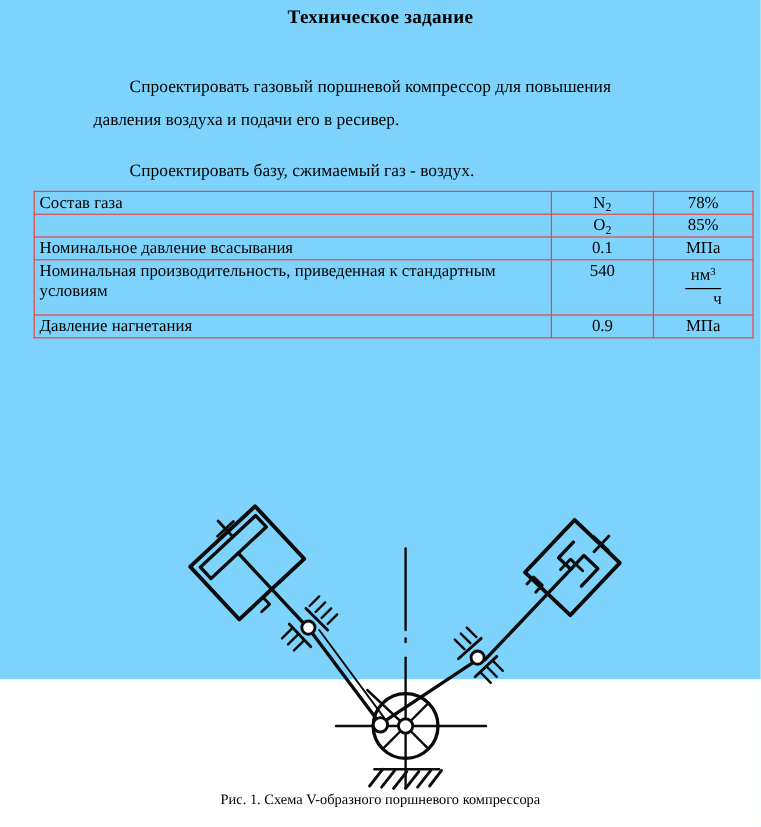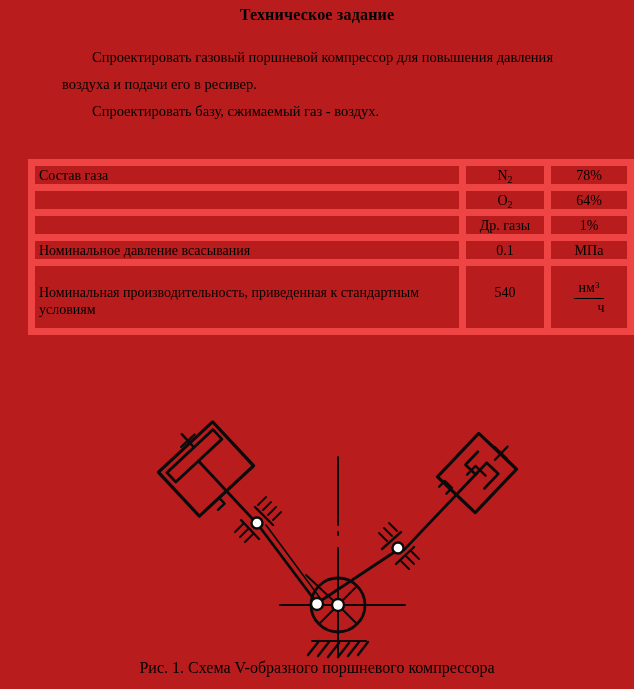--- a/index.html
+++ b/index.html
@@ -8,68 +8,68 @@
     width: 634px;
     height: 689px;
     background: #ffffff;
     overflow: hidden;
     font-family: "Liberation Serif", serif;
     color: #000;
   }
   .page {
     position: relative;
     width: 634px;
-    height: 689px;
-    background: #b91c1c;
+    height: 566px;
+    background: #7dd3fc;
   }
   .doc-title {
     position: absolute;
     top: 6px;
     left: 0;
     right: 0;
     text-align: center;
     font-size: 16px;
     font-weight: bold;
     letter-spacing: 0.2px;
   }
   .body-text {
     position: absolute;
     top: 44px;
     left: 62px;
     width: 492px;
     font-size: 14.5px;
     line-height: 27px;
   }
   .body-text p {
-    margin: 0;
+    margin: 16px;
     text-indent: 30px;
     font-family: Liberation Serif, serif;
   }
   table.spec {
     position: absolute;
     top: 159px;
     left: 28px;
     width: 599px;
     border-collapse: collapse;
     table-layout: fixed;
     font-size: 14px;
   }
   table.spec td {
-    border: 7px solid #ef4444;
+    border: 1px solid #ef4444;
     padding: 0 4px;
     height: 18px;
     line-height: 17px;
     vertical-align: middle;
     overflow: hidden;
     margin-left: 24px;
   }
   td.lbl { text-align: left; padding-left: 6px; }
   td.val, td.unit { text-align: center; }
   tr.tall td { height: 44px; }
-  tr.tall td.lbl, tr.tall td.val { vertical-align: top; padding-top: 18px; border-radius: 12px; }
+  tr.tall td.lbl, tr.tall td.val { vertical-align: top; padding-top: 1px; border-radius: 12px; }
   sub.chem {
     font-size: 10px;
     vertical-align: -3px;
     line-height: 0;
   }
   .frac {
     display: inline-block;
     text-align: right;
     vertical-align: middle;
     line-height: 1;
@@ -96,21 +96,21 @@
     top: 415px;
     width: 400px;
     height: 245px;
   }
   .fig-caption {
     position: absolute;
     top: 659px;
     left: 0;
     right: 0;
     text-align: center;
-    font-size: 16px;
+    font-size: 12px;
   }
   svg .ln { fill: none; stroke: #0b0b0b; stroke-linecap: round; stroke-linejoin: round; }
   svg .w35 { stroke-width: 3.2; }
   svg .w3  { stroke-width: 2.8; }
   svg .w25 { stroke-width: 2.4; }
   svg .w2  { stroke-width: 2; }
   svg .w15 { stroke-width: 1.6; }
   svg .joint { fill: #ffffff; stroke: #0b0b0b; stroke-width: 2.4; }
 </style>
 </head>
@@ -133,41 +133,41 @@
     </colgroup>
     <tbody>
       <tr>
         <td class="lbl">Состав газа</td>
         <td class="val"><span>N</span><sub class="chem">2</sub></td>
         <td class="unit">78%</td>
       </tr>
       <tr>
         <td class="lbl"></td>
         <td class="val"><span>O</span><sub class="chem">2</sub></td>
-        <td class="unit">64%</td>
-      </tr>
-      <tr>
-        <td class="lbl"></td>
-        <td class="val">Др. газы</td>
-        <td class="unit">1%</td>
+        <td class="unit">85%</td>
       </tr>
       <tr>
         <td class="lbl">Номинальное давление всасывания</td>
         <td class="val">0.1</td>
         <td class="unit">МПа</td>
       </tr>
       <tr class="tall">
         <td class="lbl">Номинальная производительность, приведенная к стандартным условиям</td>
         <td class="val">540</td>
         <td class="unit">
           <span class="frac">
             <span class="num"><span>нм</span><sup>3</sup></span>
             <span class="den">ч</span>
           </span>
         </td>
+      </tr>
+      <tr>
+        <td class="lbl">Давление нагнетания</td>
+        <td class="val">0.9</td>
+        <td class="unit">МПа</td>
       </tr>
     </tbody>
   </table>
 
   <div class="figure-wrap">
     <svg width="400" height="245" viewBox="0 0 400 245">
 
       <g>
         <line class="ln w2" x1="218" y1="42" x2="218" y2="110"></line>
         <line class="ln w2" x1="218" y1="117" x2="218" y2="120"></line>

